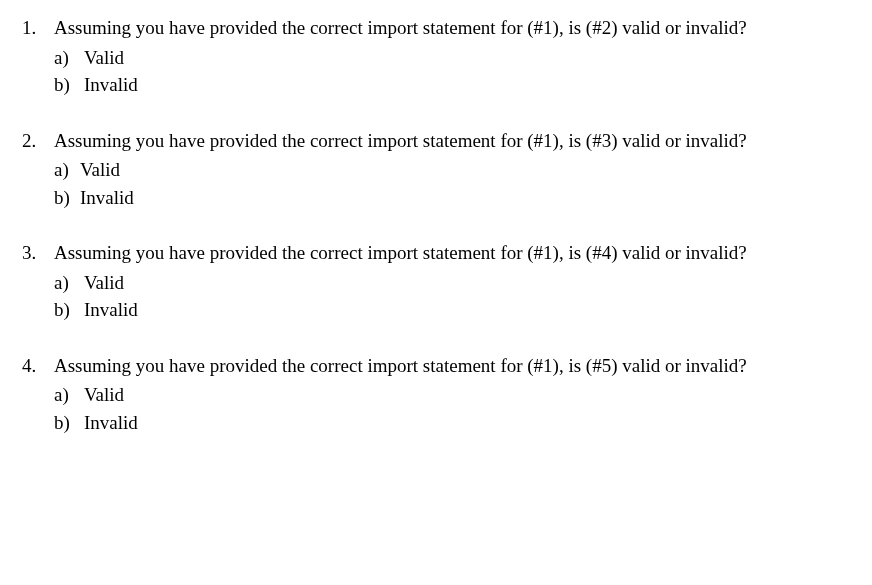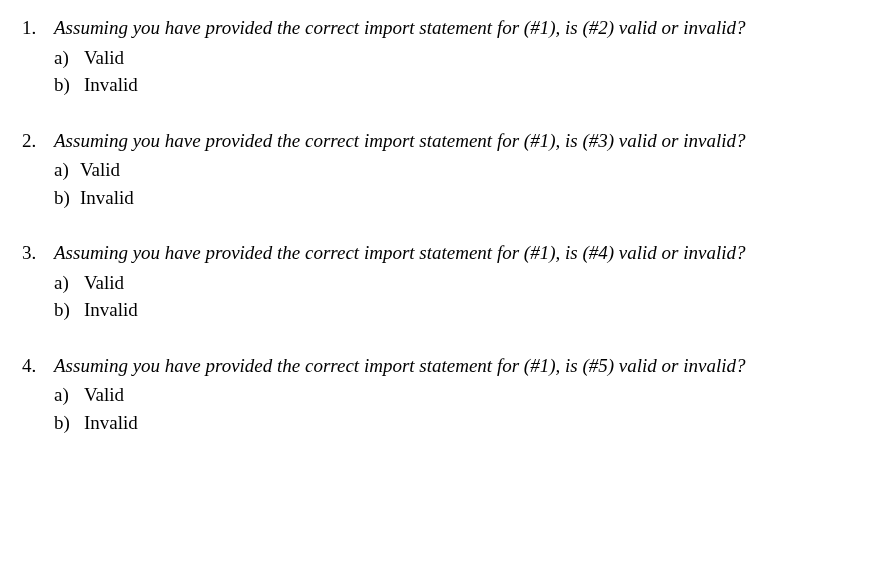--- a/index.html
+++ b/index.html
@@ -24,21 +24,20 @@
       display: flex;
       align-items: flex-start;
     }
     .question-number {
       width: 32px;
       flex-shrink: 0;
       text-align: left;
     }
     .question-text {
       flex: 1;
-      font-style: italic;
     }
     .options {
       margin-top: 2px;
       padding-left: 32px;
     }
     .option-row {
       display: flex;
       align-items: flex-start;
     }
     .option-letter {

